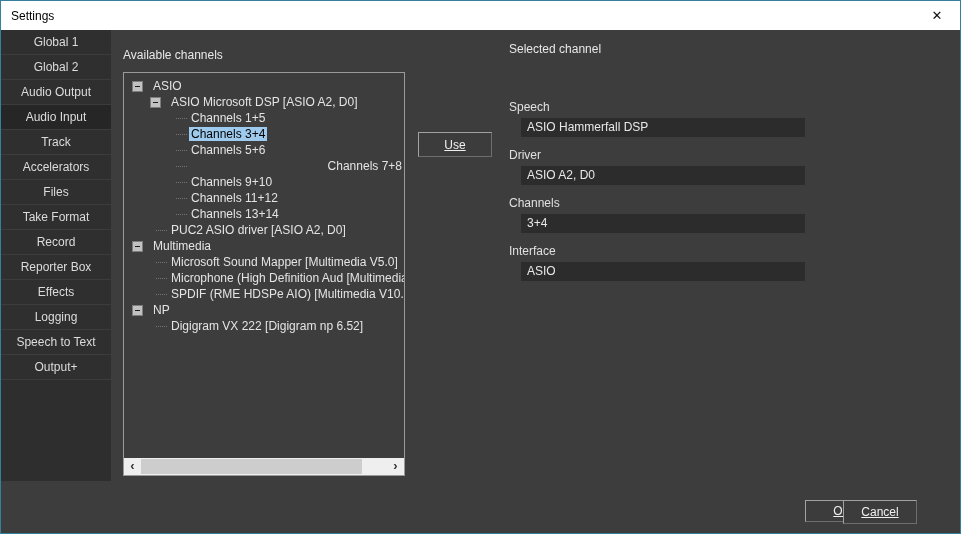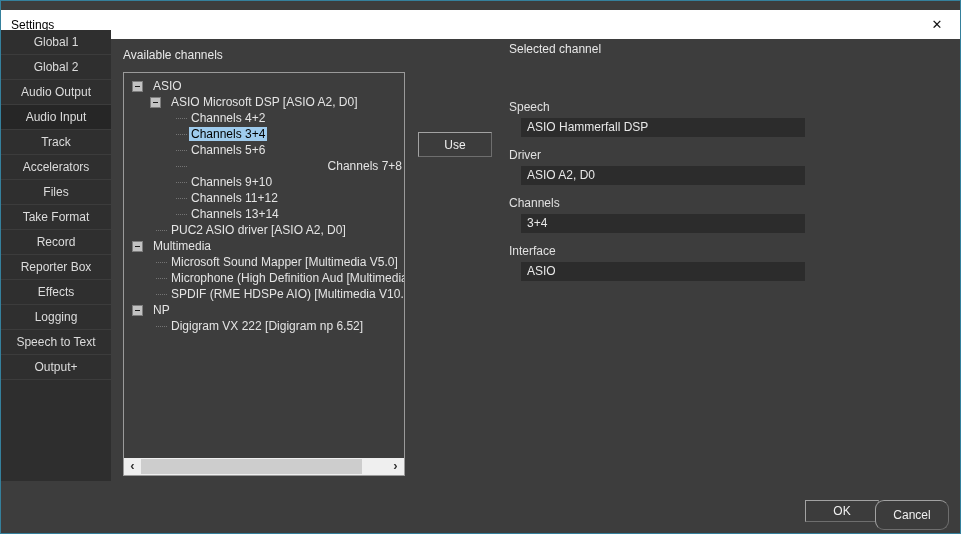--- a/index.html
+++ b/index.html
@@ -2,21 +2,21 @@
 <html><head>
 <meta charset="utf-8">
 <style>
   html,body { margin:0; padding:0; background:#222; }
   .window {
     position:relative; width:961px; height:534px; box-sizing:border-box;
     background:#3d3d3d; border:1px solid #35809c; overflow:hidden;
     font-family:"Liberation Sans", sans-serif;
   }
   .titlebar {
-    position:absolute; left:0; top:9px; right:0; height:29px;
+    position:absolute; left:0; top:0; right:0; height:29px;
     background:#ffffff; display:flex; align-items:center;
   }
   .title { margin-left:10px; font-size:12px; color:#000; }
   .close-btn {
     margin-left:auto; width:46px; height:100%; background:transparent;
     border:none; font-size:13px; color:#111; cursor:pointer; font-family:inherit;
   }
   .sidebar { position:absolute; left:0; top:29px; width:110px; }
   .side-item {
     height:24px; line-height:24px; text-align:center; font-size:12px;
@@ -56,25 +56,25 @@
     position:absolute; top:0; width:17px; height:17px; line-height:16px; text-align:center;
     font-size:13px; font-weight:bold; color:#333; cursor:pointer;
   }
   .scroll-arrow.left { left:0; }
   .scroll-arrow.right { right:0; }
   .scroll-thumb { position:absolute; left:17px; top:1px; bottom:1px; width:221px; background:#cdcdcd; cursor:pointer; }
 
   .btn {
     position:absolute; background:#3c3c3c; color:#f0f0f0; font-size:12px;
     font-family:inherit; border:1px solid; border-color:#a2a2a2 #6e6e6e #6e6e6e #a2a2a2;
-    cursor:pointer; padding:0; text-align:center;
+    cursor:pointer; padding:0; text-align:center;text-decoration:underline;
   }
   .use-btn { left:417px; top:131px; width:74px; height:25px; }
   .ok-btn { left:804px; top:499px; width:74px; height:22px; }
-  .cancel-btn { left:874px; top:499px; width:74px; height:30px;border-radius:9px; }
+  .cancel-btn { left:842px; top:499px; width:74px; height:24px; }
 
   .fields { position:absolute; left:508px; top:99px; width:296px; }
   .field-group { margin-bottom:11px; }
   .field-label { font-size:12px; color:#e0e0e0; margin-bottom:4px; }
   .field-value {
     height:19px; line-height:19px; background:#2c2c2c; color:#e8e8e8;
     font-size:12px; padding-left:6px; overflow:hidden; white-space:nowrap;margin-left:12px;
   }
 </style>
 </head>
@@ -112,21 +112,21 @@
         <div class="tree-row" style="padding-left: 8px;">
           <span class="expander"></span>
           <span class="tree-label">ASIO</span>
         </div>
         <div class="tree-row" style="padding-left: 26px;">
           <span class="expander"></span>
           <span class="tree-label">ASIO Microsoft DSP [ASIO A2, D0]</span>
         </div>
         <div class="tree-row" style="padding-left: 65px;">
           <span class="connector" style="left: 52px;"></span>
-          <span class="tree-label">Channels 4+2</span>
+          <span class="tree-label">Channels 1+5</span>
         </div>
         <div class="tree-row" style="padding-left: 65px;">
           <span class="connector" style="left: 52px;"></span>
           <span class="tree-label selected">Channels 3+4</span>
         </div>
         <div class="tree-row" style="padding-left: 65px;">
           <span class="connector" style="left: 52px;"></span>
           <span class="tree-label">Channels 5+6</span>
         </div>
         <div class="tree-row" style="padding-left: 65px; justify-content: flex-end;">

